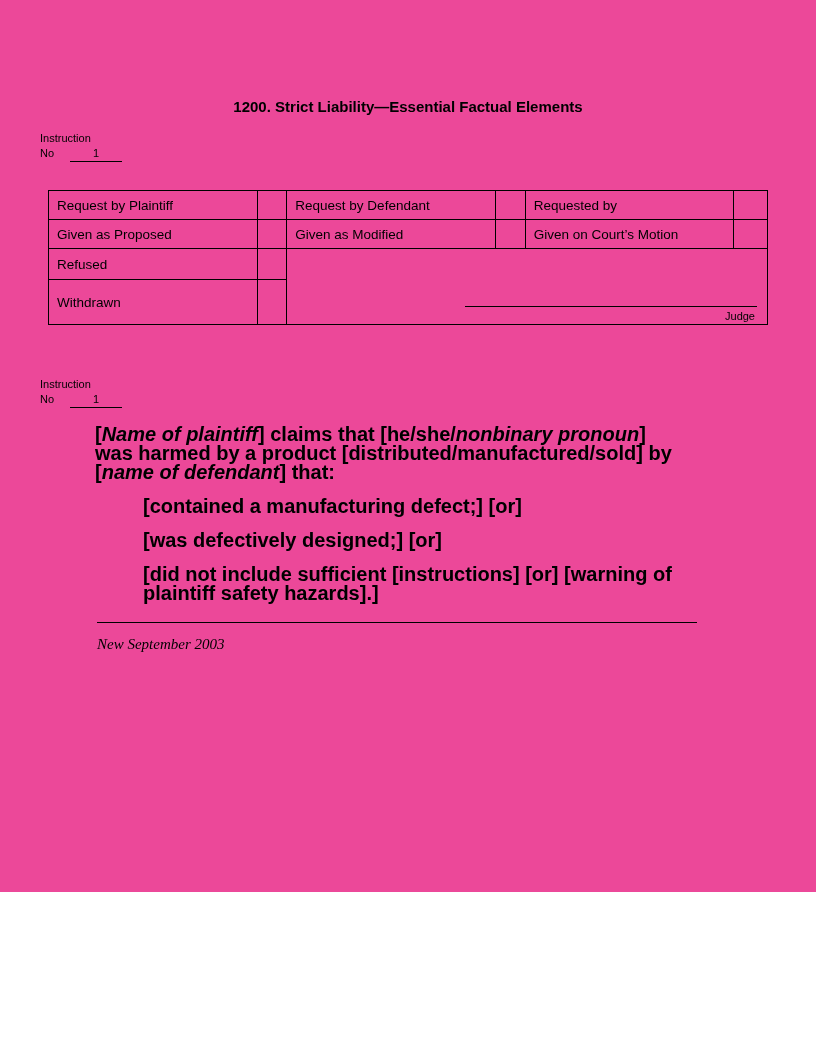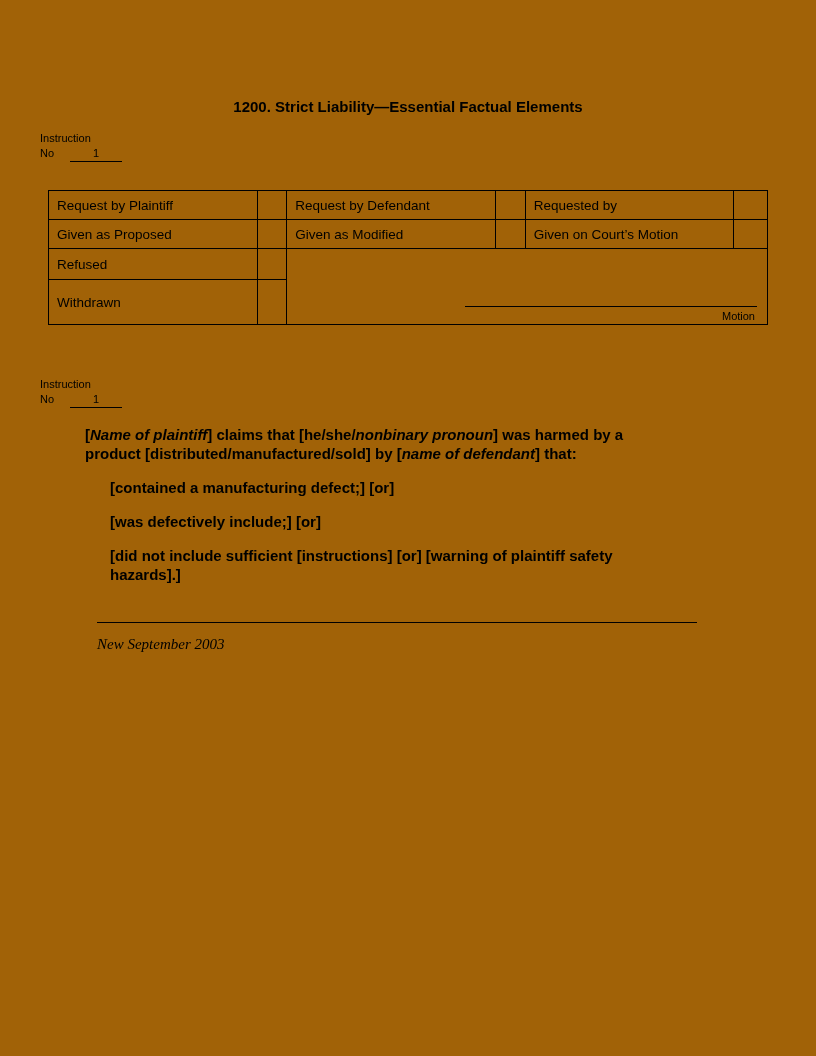--- a/index.html
+++ b/index.html
@@ -1,22 +1,22 @@
 <!DOCTYPE html>
 <html><head>
 <meta charset="utf-8">
 <style>
   * { margin: 0; padding: 0; box-sizing: border-box; }
   html, body { background: #ffffff; }
   body { font-family: "Liberation Sans", sans-serif; color: #000; }
   .page {
     position: relative;
     width: 816px;
-    height: 1056px;
-    background: #a16207;
+    height: 892px;
+    background: #ec4899;
     overflow: hidden;
   }
   .doc-title {
     position: absolute;
     top: 98px;
     left: 0;
     width: 100%;
     text-align: center;
     font-size: 15px;
     font-weight: bold;
@@ -70,29 +70,30 @@
     height: 0;
   }
   .sig-judge {
     position: absolute;
     right: 12px;
     bottom: 2px;
     font-size: 11px;
   }
   .body-block {
     position: absolute;
-    left: 85px;
+    left: 95px;
     top: 425px;
     width: 592px;
-    font-size: 15px;
+    font-size: 20px;
     font-weight: bold;
     line-height: 19px;
   }
   .body-para { margin-bottom: 15px; }
   .body-item {
+    margin-left: 23px;
     margin-bottom: 15px;
     width: 560px;
     padding-left: 25px;
   }
   .footer-rule {
     position: absolute;
     left: 97px;
     top: 622px;
     width: 600px;
     border-top: 1px solid #000;
@@ -136,40 +137,40 @@
       <td class="lbl-wide">Given as Modified</td>
       <td class="chk"></td>
       <td class="lbl-wide">Given on Court’s Motion</td>
       <td class="chk-last"></td>
     </tr>
     <tr class="r3">
       <td class="lbl-wide">Refused</td>
       <td class="chk"></td>
       <td class="sig-cell" colspan="4" rowspan="2">
         <div class="sig-line"></div>
-        <div class="sig-judge">Motion</div>
+        <div class="sig-judge">Judge</div>
       </td>
     </tr>
     <tr class="r4">
       <td class="lbl-wide">Withdrawn</td>
       <td class="chk"></td>
     </tr>
   </tbody>
     </table>
 
   <div class="inst-block bottom">
     <div>Instruction</div>
     <div class="inst-no-row">
       <span>No</span><span class="inst-no-line">1</span>
     </div>
   </div>
 
   <div class="body-block">
     <div class="body-para"><span>[</span><span style="font-style: italic;">Name of plaintiff</span><span>] claims that [he/she/</span><span style="font-style: italic;">nonbinary pronoun</span><span>] was harmed by a product [distributed/manufactured/sold] by [</span><span style="font-style: italic;">name of defendant</span><span>] that:</span></div>
     <div class="body-item">[contained a manufacturing defect;] [or]</div>
-    <div class="body-item">[was defectively include;] [or]</div>
+    <div class="body-item">[was defectively designed;] [or]</div>
     <div class="body-item">[did not include sufficient [instructions] [or] [warning of plaintiff safety hazards].]</div>
   </div>
 
   <div class="footer-rule"></div>
   <div class="footer-note">New September 2003</div>
 
 </div>
 
 </body></html>

